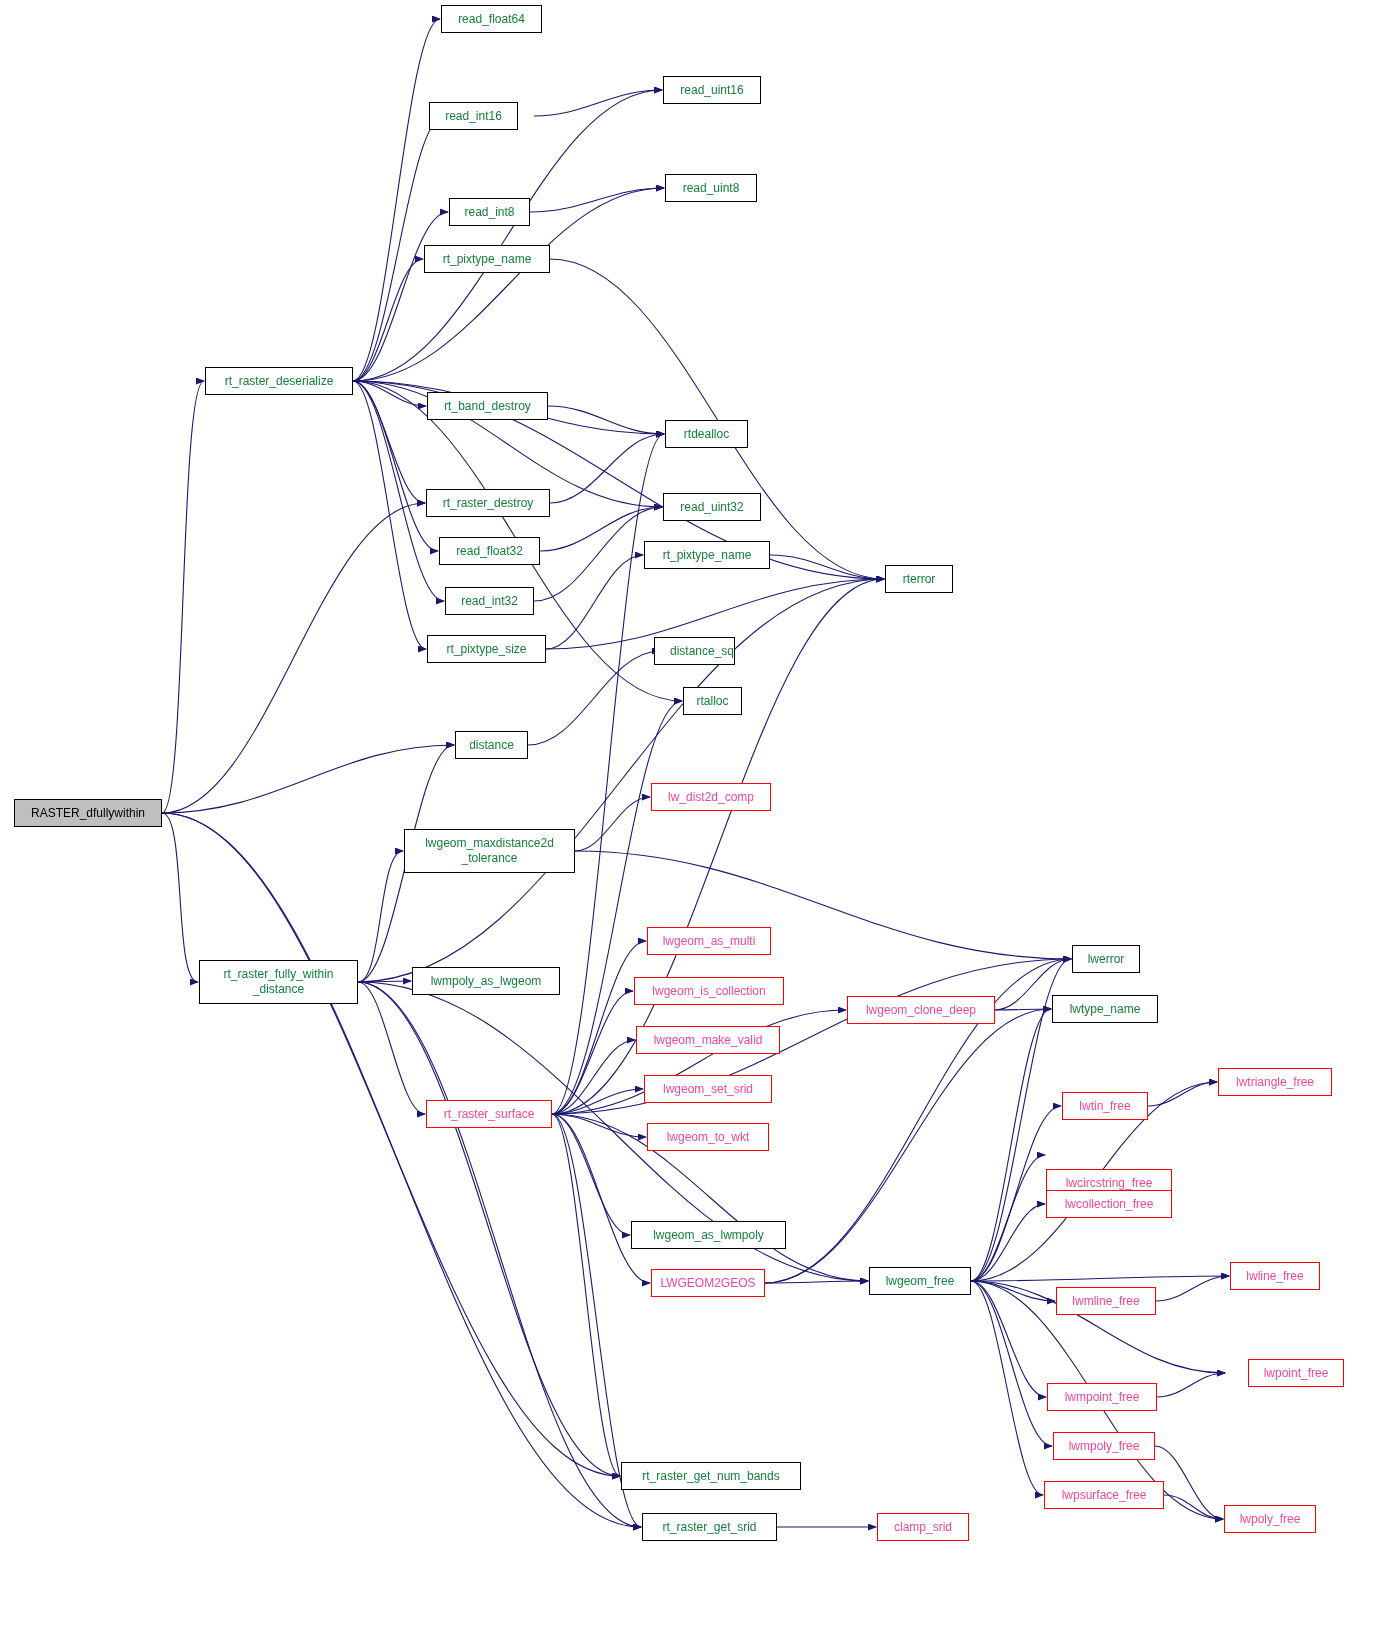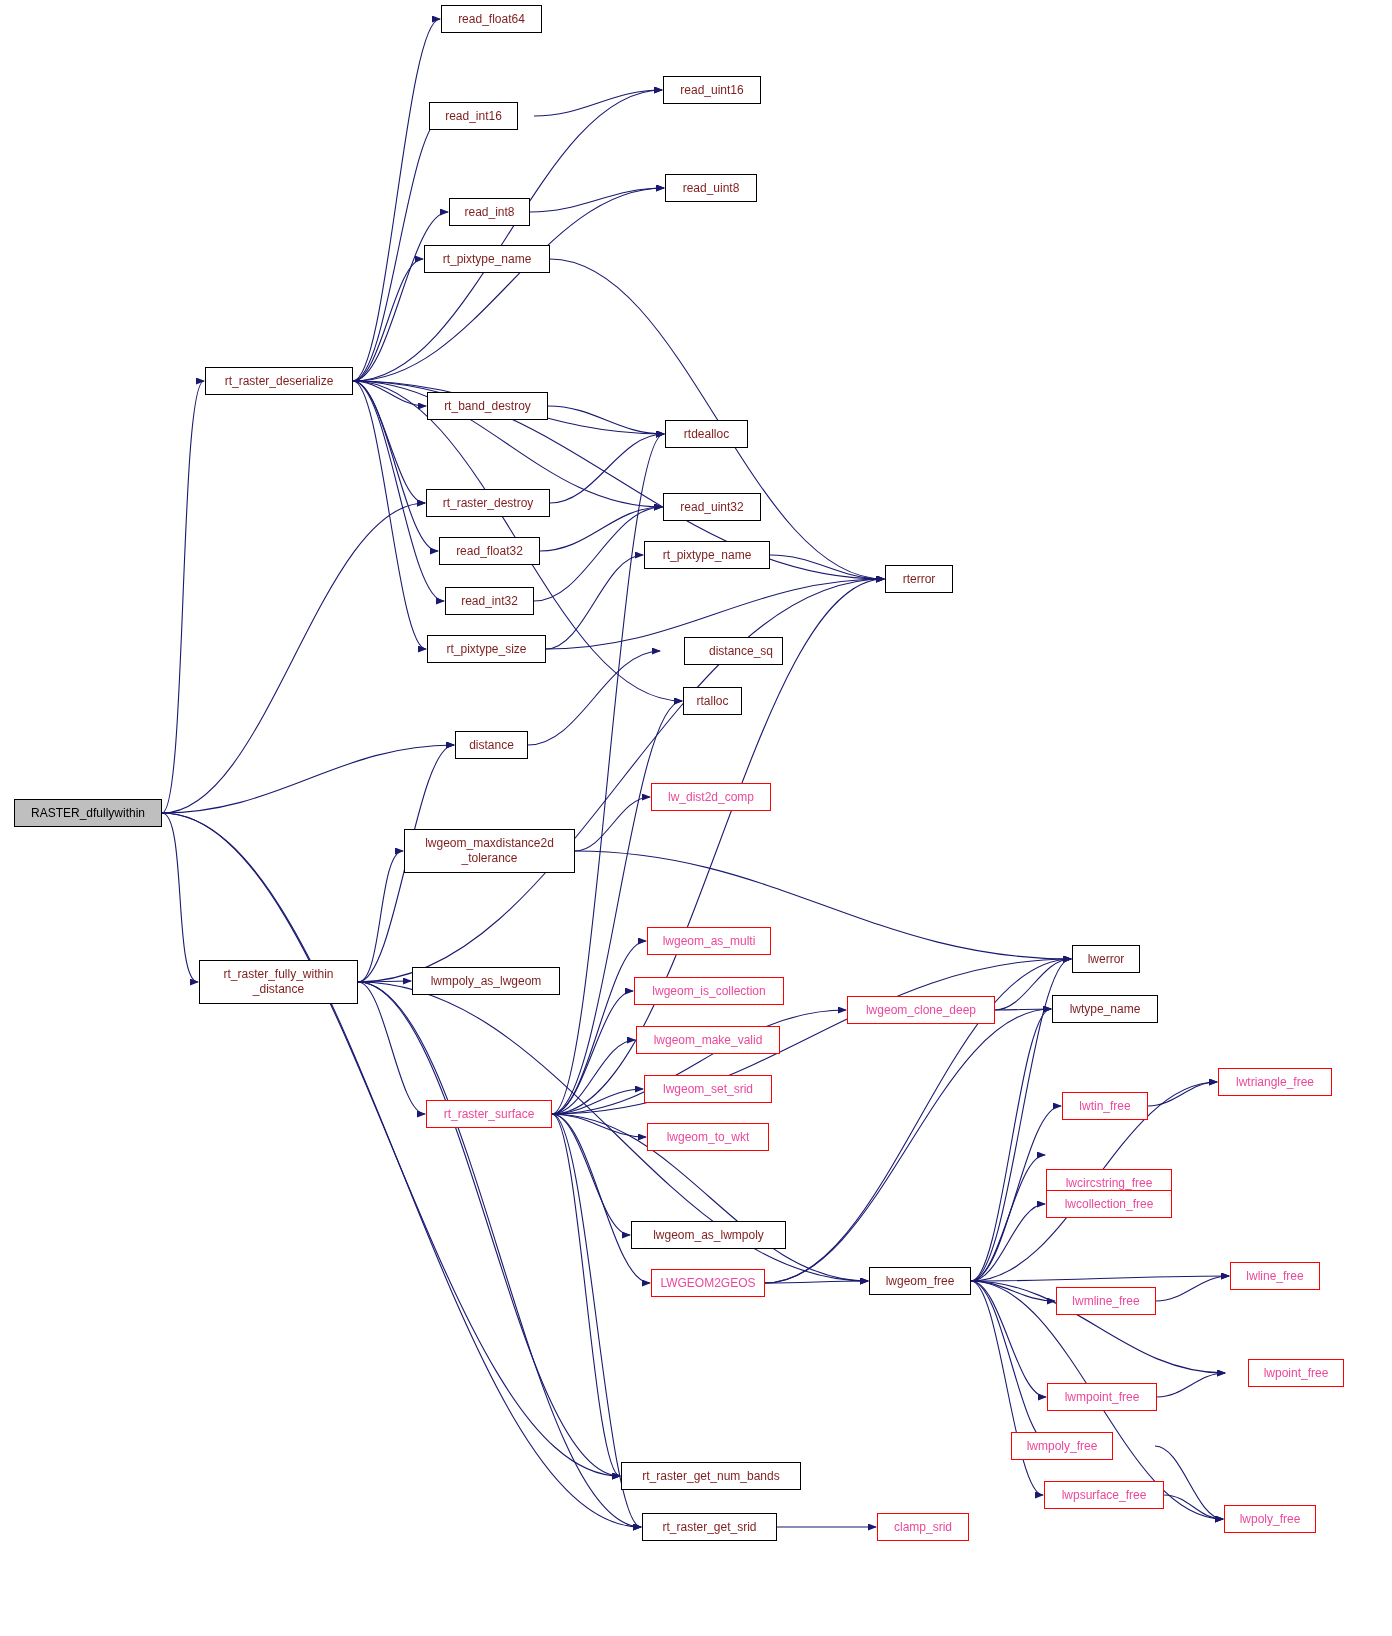--- a/index.html
+++ b/index.html
@@ -10,21 +10,21 @@
     font-family:"Liberation Sans", sans-serif;
     overflow:hidden;
   }
   #edge-layer{position:absolute;left:0;top:0;z-index:0;}
   .edge{stroke:#191970;fill:none;stroke-width:1.1;}
   .node{
     position:absolute;z-index:1;
     box-sizing:border-box;
     background:#ffffff;
     border:1px solid #000000;
-    color:#7f1d1d;
+    color:#15803d;
     font-size:12px;
     line-height:1.25;
     display:flex;align-items:center;justify-content:center;
     text-align:center;
     white-space:pre-line;
     cursor:pointer;
   }
   .node.red{border-color:#ff0000;color:#ec4899;}
   .node.root{background:#bfbfbf;border-color:#000000;color:#000000;}
 </style>
@@ -131,21 +131,21 @@
     <div class="node" style="left: 205px; top: 367px; width: 148px; height: 28px;">rt_raster_deserialize</div>
     <div class="node" style="left: 427px; top: 392px; width: 121px; height: 28px;">rt_band_destroy</div>
     <div class="node" style="left: 665px; top: 420px; width: 83px; height: 28px;">rtdealloc</div>
     <div class="node" style="left: 426px; top: 489px; width: 124px; height: 28px; text-align: center;">rt_raster_destroy</div>
     <div class="node" style="left: 663px; top: 493px; width: 98px; height: 28px;">read_uint32</div>
     <div class="node" style="left: 439px; top: 537px; width: 101px; height: 28px;">read_float32</div>
     <div class="node" style="left: 644px; top: 541px; width: 126px; height: 28px;">rt_pixtype_name</div>
     <div class="node" style="left: 445px; top: 587px; width: 89px; height: 28px;">read_int32</div>
     <div class="node" style="left: 885px; top: 565px; width: 68px; height: 28px;">rterror</div>
     <div class="node" style="left: 427px; top: 635px; width: 119px; height: 28px;">rt_pixtype_size</div>
-    <div class="node" style="left: 684px; top: 637px; width: 99px; height: 28px; padding-left: 15px;">distance_sq</div>
+    <div class="node" style="left: 654px; top: 637px; width: 81px; height: 28px; padding-left: 15px;">distance_sq</div>
     <div class="node" style="left: 683px; top: 687px; width: 59px; height: 28px;">rtalloc</div>
     <div class="node" style="left: 455px; top: 731px; width: 73px; height: 28px;">distance</div>
     <div class="node red" style="left: 651px; top: 783px; width: 120px; height: 28px;">lw_dist2d_comp</div>
     <div class="node" style="left: 404px; top: 829px; width: 171px; height: 44px;">lwgeom_maxdistance2d
 _tolerance</div>
     <div class="node red" style="left: 647px; top: 927px; width: 124px; height: 28px;">lwgeom_as_multi</div>
     <div class="node" style="left: 199px; top: 960px; width: 159px; height: 44px;">rt_raster_fully_within
 _distance</div>
     <div class="node red" style="left: 634px; top: 977px; width: 150px; height: 28px;">lwgeom_is_collection</div>
     <div class="node" style="left: 412px; top: 967px; width: 148px; height: 28px;">lwmpoly_as_lwgeom</div>
@@ -160,19 +160,19 @@
     <div class="node red" style="left: 1062px; top: 1092px; width: 86px; height: 28px;">lwtin_free</div>
     <div class="node red" style="left: 1046px; top: 1141px; width: 126px; height: 28px; margin-top: 28px;">lwcircstring_free</div>
     <div class="node red" style="left: 1046px; top: 1190px; width: 126px; height: 28px;">lwcollection_free</div>
     <div class="node" style="left: 631px; top: 1221px; width: 155px; height: 28px;">lwgeom_as_lwmpoly</div>
     <div class="node red" style="left: 651px; top: 1269px; width: 114px; height: 28px;">LWGEOM2GEOS</div>
     <div class="node" style="left: 869px; top: 1267px; width: 102px; height: 28px;">lwgeom_free</div>
     <div class="node red" style="left: 1230px; top: 1262px; width: 90px; height: 28px;">lwline_free</div>
     <div class="node red" style="left: 1056px; top: 1287px; width: 100px; height: 28px;">lwmline_free</div>
     <div class="node red" style="left: 1226px; top: 1359px; width: 96px; height: 28px; margin-left: 22px;">lwpoint_free</div>
     <div class="node red" style="left: 1047px; top: 1383px; width: 110px; height: 28px;">lwmpoint_free</div>
-    <div class="node red" style="left: 1011px; top: 1432px; width: 102px; height: 28px;">lwmpoly_free</div>
+    <div class="node red" style="left: 1053px; top: 1432px; width: 102px; height: 28px;">lwmpoly_free</div>
     <div class="node red" style="left: 1044px; top: 1481px; width: 120px; height: 28px;">lwpsurface_free</div>
     <div class="node red" style="left: 1224px; top: 1505px; width: 92px; height: 28px;">lwpoly_free</div>
     <div class="node" style="left: 621px; top: 1462px; width: 180px; height: 28px;">rt_raster_get_num_bands</div>
     <div class="node" style="left: 642px; top: 1513px; width: 135px; height: 28px;">rt_raster_get_srid</div>
     <div class="node red" style="left: 877px; top: 1513px; width: 92px; height: 28px;">clamp_srid</div>
   </div>
 
 </body></html>

